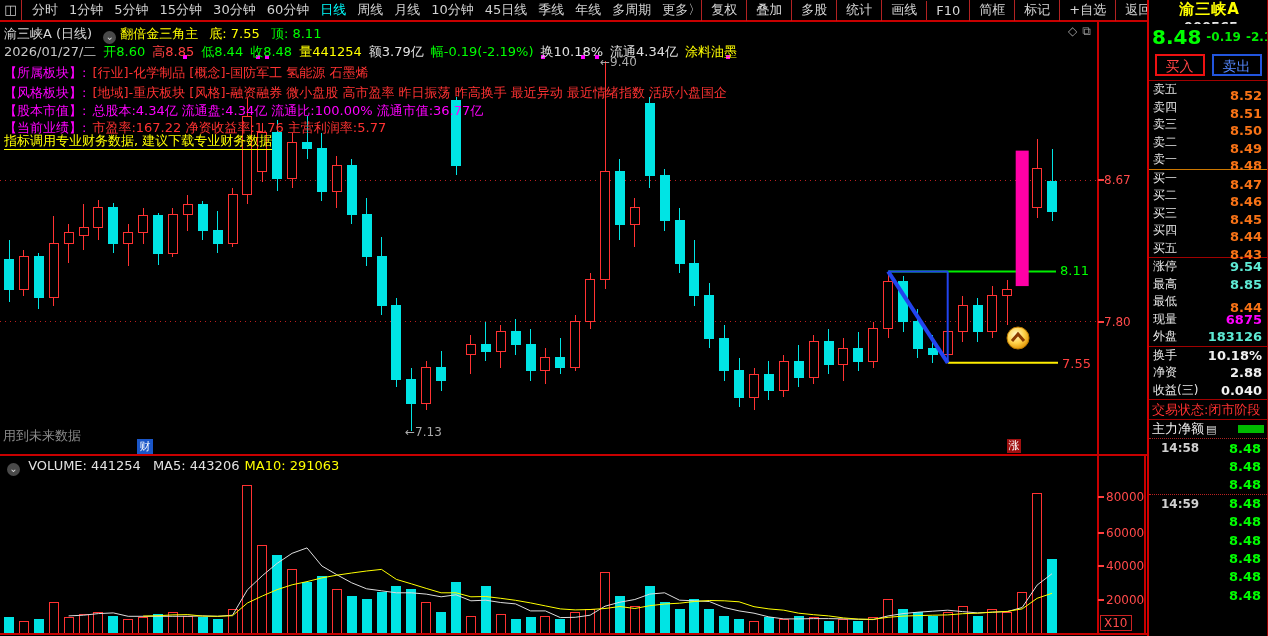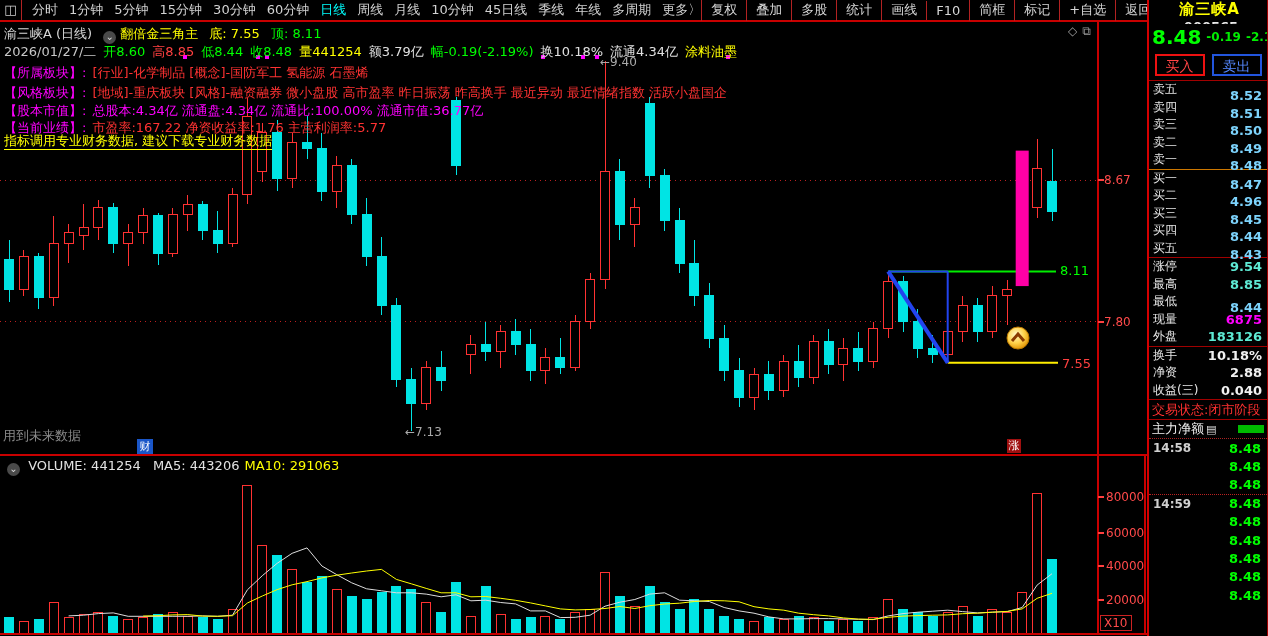--- a/index.html
+++ b/index.html
@@ -37,27 +37,27 @@
   .p-chg, .p-chgp { color:#00ee00; font-size:12px; font-weight:bold; margin-left:5px; }
   .p-btns { height:31px; display:flex; align-items:center; justify-content:center; gap:7px; }
   .btn { width:50px; height:22px; font-size:14px; text-align:center; line-height:20px; background:#000; }
   .btn-buy { border:2px solid #ee1111; color:#ff4444; }
   .btn-sell { border:2px solid #2255dd; color:#5588ff; }
   .pdiv { border-top:1px solid #a00000; }
   .pdiv-orange { border-top:1px solid #cc7700; }
   .prow { height:17.5px; display:flex; align-items:center; padding:0 5px 0 4px; }
   .prow .lab { color:#e6e6e6; font-size:12px; }
   .prow .val { margin-left:auto; font-size:13px; font-weight:bold; }
-  .v-green { color:#7dd3fc;margin-top:12px; } .v-red { color:#5eead4; } .v-mag { color:#ff00ff; } .v-white { color:#f0f0f0; }
+  .v-green { color:#f97316;margin-top:12px; } .v-red { color:#5eead4; } .v-mag { color:#ff00ff; } .v-white { color:#f0f0f0; }
   .p-status { height:19px; color:#ff3030; font-size:13px; line-height:19px; padding-left:3px; white-space:nowrap; overflow:hidden; }
   .p-flow { height:19px; display:flex; align-items:center; padding:0 3px; border-bottom:1px dotted #aa2222; }
   .p-flow .lab { color:#f0f0f0; font-size:13px; }
   .list-icon { color:#dddddd; font-size:11px; margin-left:2px; }
   .flow-bar { margin-left:auto; width:26px; height:8px; background:#00bb00; }
-  .tickrow { height:18.4px; display:flex; align-items:center; padding:0 6px 0 4px; }
+  .tickrow { height:18.4px; display:flex; align-items:center; padding:0 6px 0 12px; }
   .tickrow.dotted { border-top:1px dotted #bb2222; }
   .t-time { color:#d0d0d0; font-size:12px; font-weight:bold; width:44px; }
   .t-price { margin-left:auto; color:#00ff00; font-size:13px; font-weight:bold; }
 
   .axis-label { position:absolute; color:#ff4a4a; font-size:12px; z-index:4; }
   .corner-icons { position:absolute; left:1068px; top:24px; color:#9a9a9a; font-size:12px; letter-spacing:5px; z-index:5; }
   .badge { position:absolute; color:#fff; font-size:11px; text-align:center; z-index:5; }
   .watermark { position:absolute; color:#8a8a8a; font-size:13px; z-index:4; }
   .vol-header { position:absolute; left:3px; top:458px; z-index:5; font-size:13px; white-space:nowrap; }
   .vh-white { color:#e2e2e2; } .vh-yellow { color:#ffff00; }
@@ -448,21 +448,21 @@
         </div>
       </div>
     <div class="pdiv-orange"></div>
     <div id="bids">
         <div class="prow">
           <span class="lab">买一</span>
           <span class="val v-green">8.47</span>
         </div>
         <div class="prow">
           <span class="lab">买二</span>
-          <span class="val v-green">4.96</span>
+          <span class="val v-green">8.46</span>
         </div>
         <div class="prow">
           <span class="lab">买三</span>
           <span class="val v-green">8.45</span>
         </div>
         <div class="prow">
           <span class="lab">买四</span>
           <span class="val v-green">8.44</span>
         </div>
         <div class="prow">

